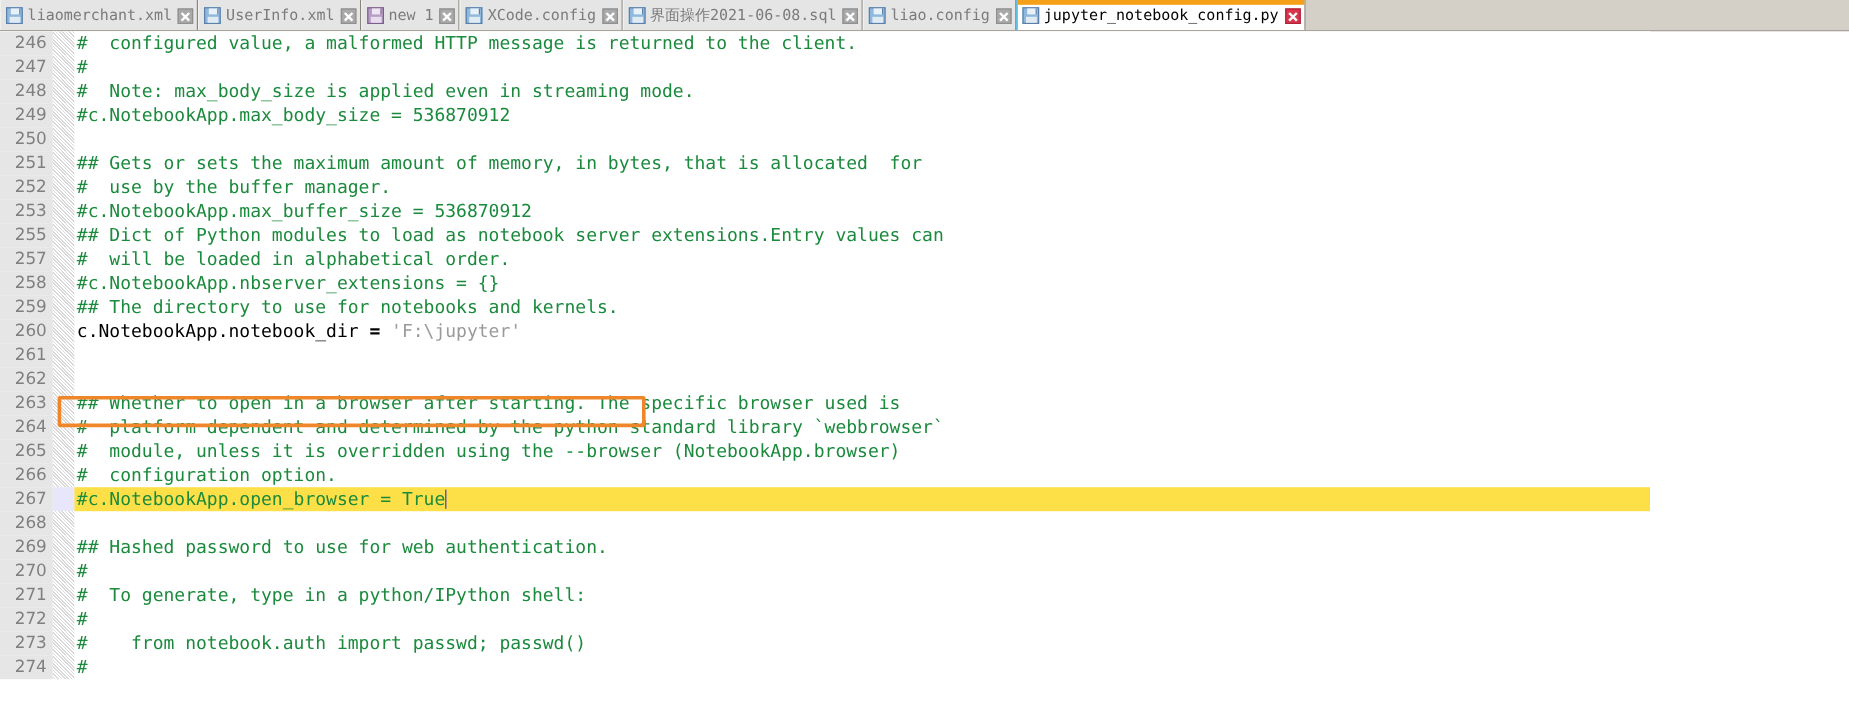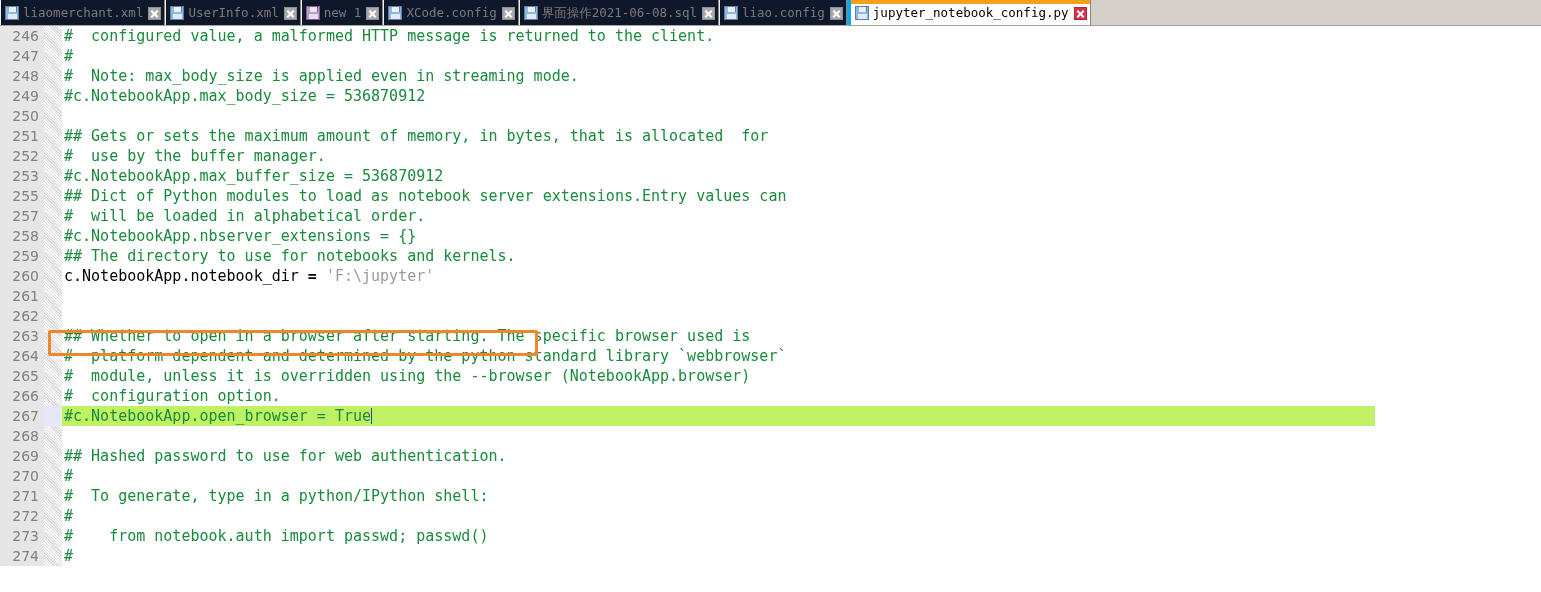--- a/index.html
+++ b/index.html
@@ -23,34 +23,34 @@
     overflow: hidden;
   }
   .tab {
     position: relative;
     display: flex;
     align-items: center;
     gap: 4px;
     padding: 0 3px 0 4px;
     margin: 0;
     height: 26px;
-    background: #0f172a;
+    background: #e5e5e5;
     border-right: 1px solid #8a867e;
     border-left: 1px solid #f2f0ec;
     font-family: "DejaVu Sans Mono", monospace;
     font-size: 12.5px;
     color: #7b7b7b;
     white-space: nowrap;
     cursor: pointer;
     user-select: none;
   }
   .tab.active {
     background: #ffffff;
     color: #000000;
-    border-left: 4px solid #0ea5e9;
+    border-left: 1px solid #0ea5e9;
     border-right: 1px solid #8a867e;
   }
   .tab.active::before {
     content: "";
     position: absolute;
     left: 0; right: 0; top: 0;
     height: 4px;
     background: #f6a01a;
   }
   .tab .tlabel { line-height: 26px; }
@@ -111,21 +111,21 @@
   }
   .row {
     position: relative;
     height: 20px;
     line-height: 20px;
     display: flex;
     white-space: pre;
     font-family: "DejaVu Sans Mono", monospace;
     font-size: 15px;
   }
-  .row.current .code-cell { background: #bef264; }
+  .row.current .code-cell { background: #fde047; }
   .row.current .hatch { background:#e7e6fb; }
   .gutter {
     flex: 0 0 44px;
     width: 44px;
     background: #e6e6e6;
     color: #808080;
     text-align: right;
     padding-right: 5px;
     font-size: 14px;
     font-family: "DejaVu Sans", sans-serif;

